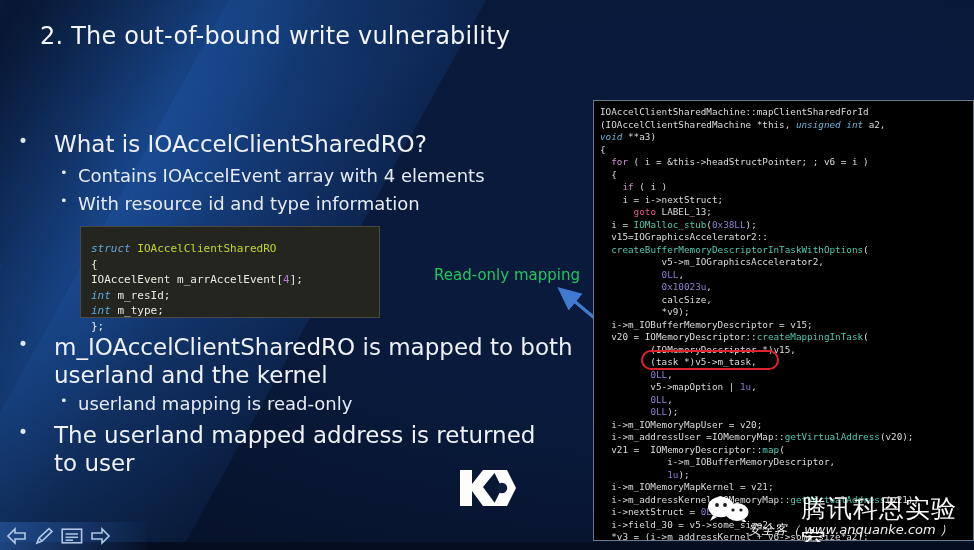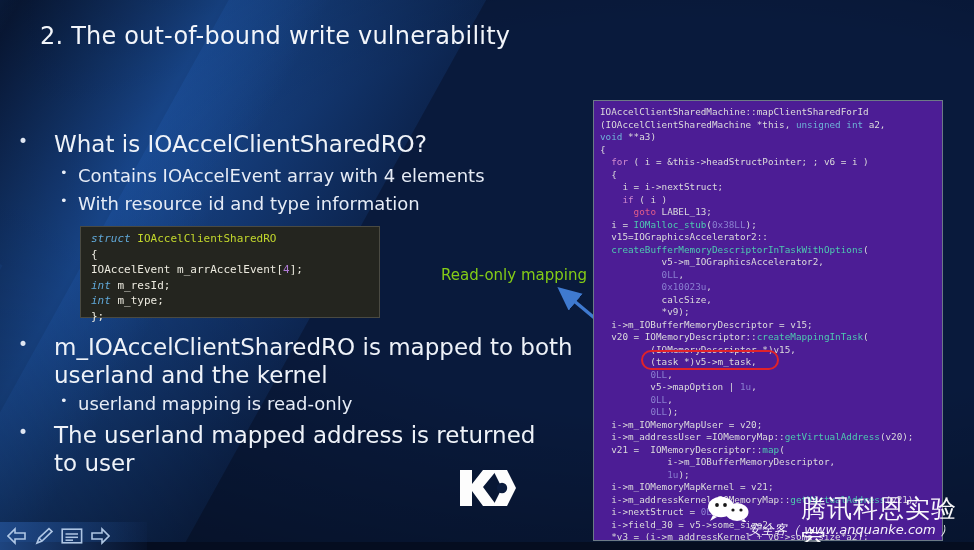--- a/index.html
+++ b/index.html
@@ -39,40 +39,40 @@
   #b-contains{left:60px;top:164px;}
   #b-withres{left:60px;top:192px;}
   #b-mapped{left:18px;top:333px;width:560px;}
   #b-roonly{left:60px;top:392px;}
   #b-returned{left:18px;top:421px;width:520px;}
 
   
   #structbox{position:absolute;left:80px;top:226px;width:300px;height:92px;
              background:#24251f;border:1px solid #4a4a42;
              font-family:"DejaVu Sans Mono",monospace;font-size:11px;
-             line-height:1.42;padding:4px 0 0 10px;color:#e8e8dd;box-sizing:border-box;}
+             line-height:1.42;padding:14px 0 0 10px;color:#e8e8dd;box-sizing:border-box;}
   .k-kw{color:#60a8d8;font-style:italic;}
   .k-type{color:#c3d82c;}
   .k-num{color:#b07cd6;}
   .k-plain{color:#eceadf;}
 
   
-  #ro-label{position:absolute;left:434px;top:266px;font-size:15px;color:#84cc16;margin-left:7px;}
+  #ro-label{position:absolute;left:434px;top:266px;font-size:15px;color:#22c55e;}
   #arrow-svg{position:absolute;left:540px;top:275px;width:140px;height:110px;overflow:visible;}
 
   
-  #ida{position:absolute;left:593px;top:100px;width:350px;height:441px;
-       background:#4c1d95;border:1px solid #6c7a86;box-sizing:border-box;
+  #ida{position:absolute;left:593px;top:100px;width:381px;height:441px;
+       background:#000000;border:1px solid #6c7a86;box-sizing:border-box;
        font-family:"DejaVu Sans Mono",monospace;font-size:9.3px;
        line-height:1.345;padding:5px 0 0 6px;color:#dcdcdc;overflow:hidden;}
   #ida .ln{white-space:pre;}
   .c-def  {color:#dcdcdc;}
   .c-kw   {color:#d08ad0;}
   .c-kw2  {color:#e05c8a;}
-  .c-type {color:#6fb3d8;}
+  .c-type {color:#6fb3d8;font-style:italic;}
   .c-fn   {color:#4ec9b0;}
   .c-num  {color:#8a7fd0;}
 
   
   #redring{position:absolute;left:641px;top:350px;width:138px;height:20px;
            border:2.5px solid #e0222a;border-radius:12px;box-sizing:border-box;}
 
   
   #logo{position:absolute;left:458px;top:466px;width:60px;height:44px;}
 
@@ -150,22 +150,22 @@
     <line x1="118" y1="96" x2="21" y2="15" stroke="#3f7ad0" stroke-width="3.4" marker-end="url(#ah)"></line>
   </svg>
 
   <div id="ida">
       <div class="ln"><span class="c-def">IOAccelClientSharedMachine::mapClientSharedForId</span></div>
       <div class="ln"><span class="c-def">(IOAccelClientSharedMachine *this, </span><span class="c-type">unsigned int </span><span class="c-def">a2,</span></div>
       <div class="ln"><span class="c-type">void </span><span class="c-def">**a3)</span></div>
       <div class="ln"><span class="c-def">{</span></div>
       <div class="ln"><span class="c-def">  </span><span class="c-kw">for</span><span class="c-def"> ( i = &amp;this-&gt;headStructPointer; ; v6 = i )</span></div>
       <div class="ln"><span class="c-def">  {</span></div>
+      <div class="ln"><span class="c-def">    </span><span class="c-kw">if</span><span class="c-def"> ( i )</span></div>
       <div class="ln"><span class="c-def">    i = i-&gt;nextStruct;</span></div>
-      <div class="ln"><span class="c-def">    </span><span class="c-kw">if</span><span class="c-def"> ( i )</span></div>
       <div class="ln"><span class="c-def">      </span><span class="c-kw2">goto</span><span class="c-def"> LABEL_13;</span></div>
       <div class="ln"><span class="c-def">  i = </span><span class="c-fn">IOMalloc_stub</span><span class="c-def">(</span><span class="c-num">0x38LL</span><span class="c-def">);</span></div>
       <div class="ln"><span class="c-def">  v15=IOGraphicsAccelerator2::</span></div>
       <div class="ln"><span class="c-def">  </span><span class="c-fn">createBufferMemoryDescriptorInTaskWithOptions</span><span class="c-def">(</span></div>
       <div class="ln"><span class="c-def">           v5-&gt;m_IOGraphicsAccelerator2,</span></div>
       <div class="ln"><span class="c-def">           </span><span class="c-num">0LL</span><span class="c-def">,</span></div>
       <div class="ln"><span class="c-def">           </span><span class="c-num">0x10023u</span><span class="c-def">,</span></div>
       <div class="ln"><span class="c-def">           calcSize,</span></div>
       <div class="ln"><span class="c-def">           *v9);</span></div>
       <div class="ln"><span class="c-def">  i-&gt;m_IOBufferMemoryDescriptor = v15;</span></div>

